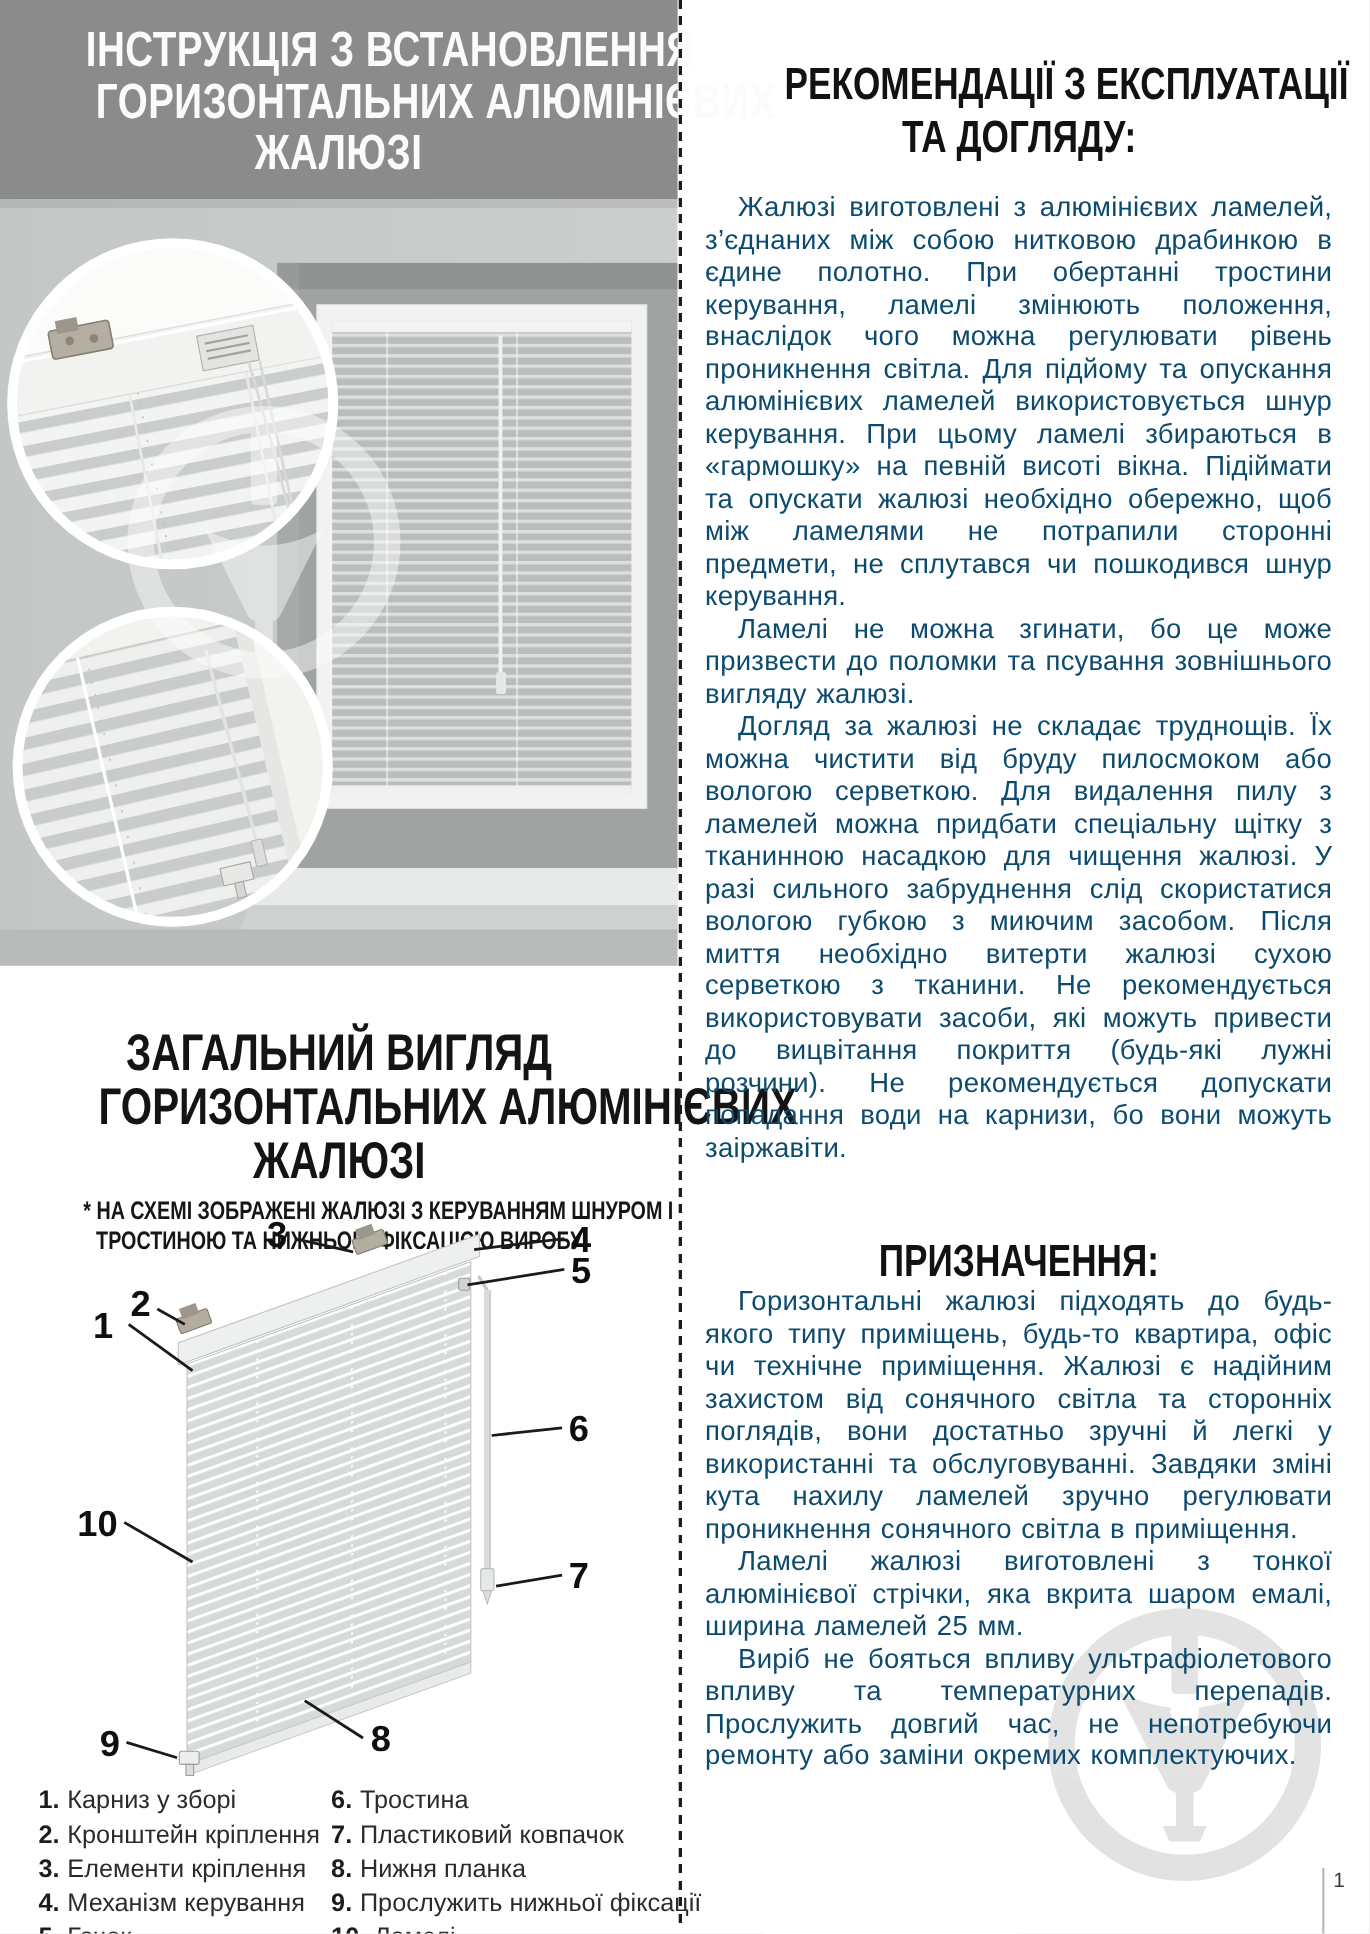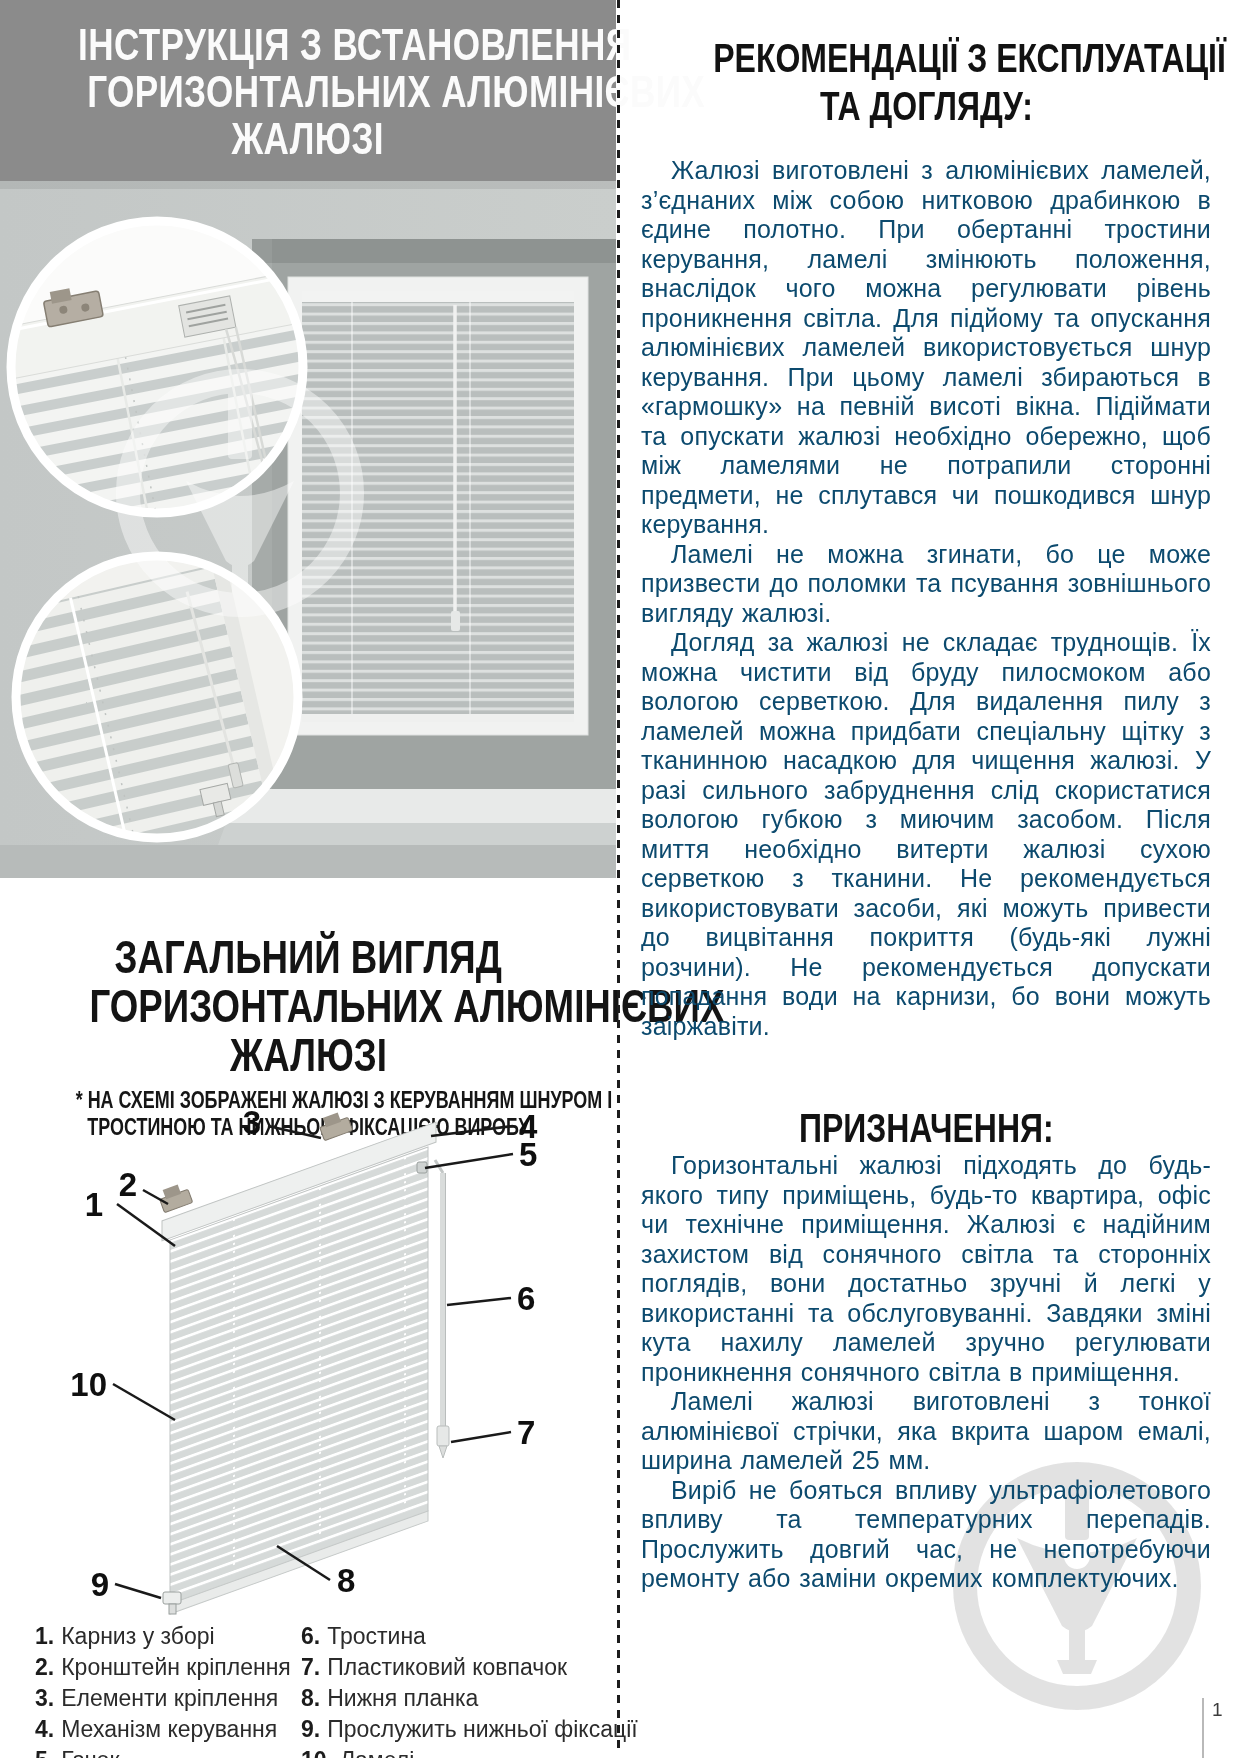--- a/index.html
+++ b/index.html
@@ -17,21 +17,21 @@
 
   
   .photo{position:absolute;left:0;top:181px;width:616px;height:697px;z-index:2;}
 
   
   .divider{position:absolute;left:617px;top:0;width:3px;height:1752px;z-index:4;
            background-image:repeating-linear-gradient(to bottom,#1c1c1c 0 8px,transparent 8px 15px);}
 
   
   .rightcol{position:absolute;left:641px;top:0;width:570px;z-index:6;}
-  .rightcol .h1{margin-top:34px;margin-bottom:26px;}
+  .rightcol .h1{margin-top:52px;margin-bottom:26px;}
   .rightcol .h1 .cline{font-size:41px;line-height:48px;font-weight:700;color:#121212;}
   .body-text p{margin:0;font-size:25px;line-height:29.5px;text-align:justify;text-indent:30px;
                color:#0c4a6e;letter-spacing:.2px;word-spacing:1.5px;}
   .h2{margin-top:64px;}
   .h2 .cline{font-size:41px;line-height:46px;font-weight:700;color:#121212;}
 
   
   .overview{position:absolute;left:0;top:932px;width:616px;z-index:3;}
   .overview .head .cline{font-size:47px;line-height:49px;font-weight:700;color:#141414;}
   .overview .note{margin-top:8px;}

